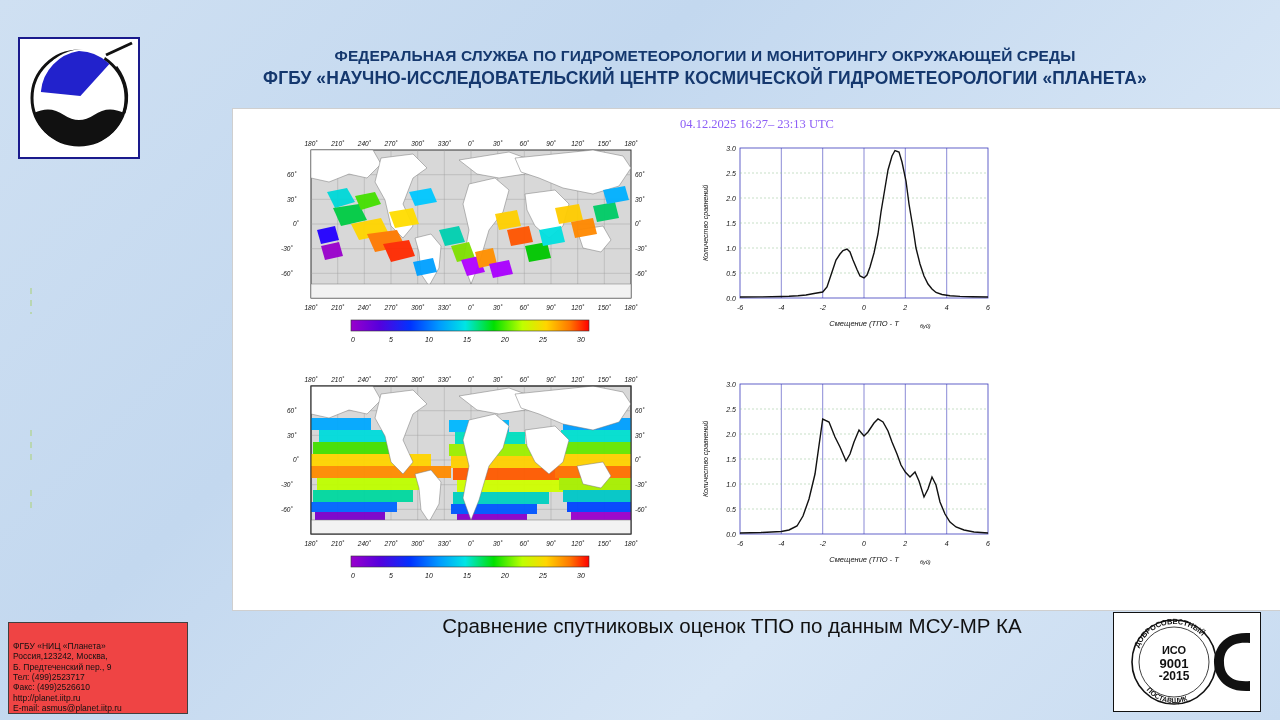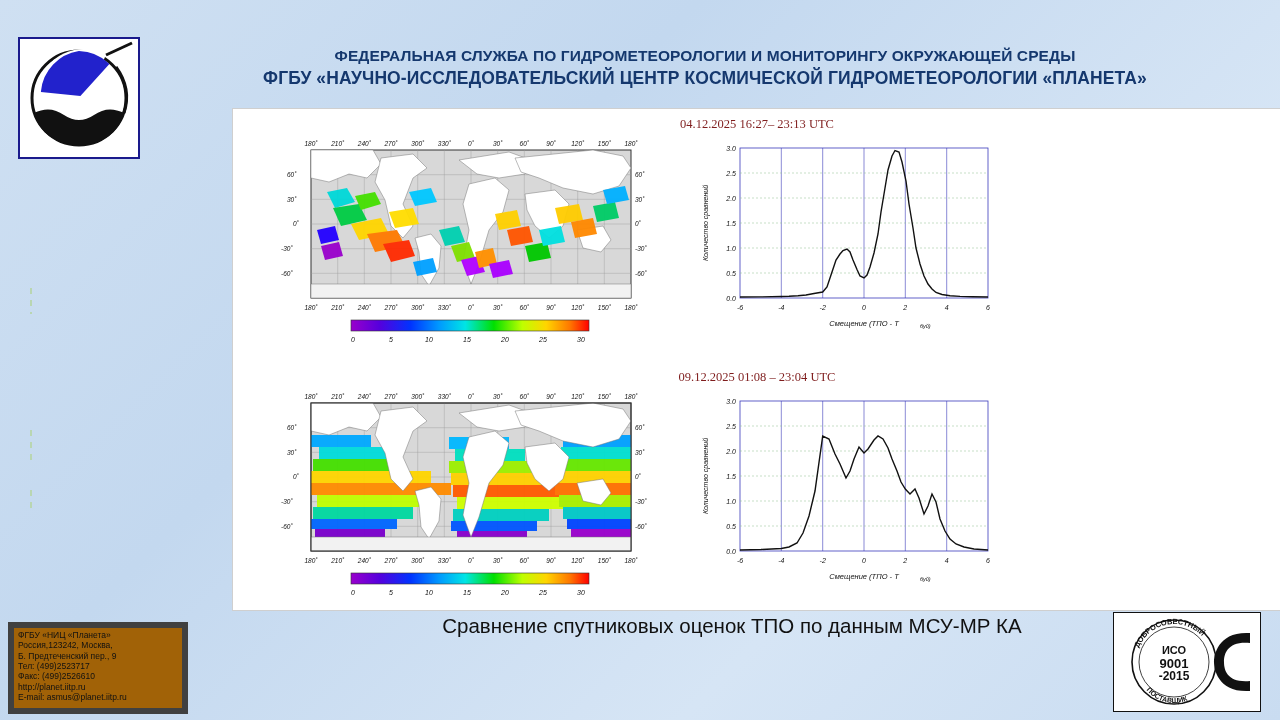--- a/index.html
+++ b/index.html
@@ -22,38 +22,38 @@
   }
   .org-line1{font-size:15.5px;letter-spacing:.1px;}
   .org-line2{font-size:17.5px;letter-spacing:.1px;text-align:center;}
 
   
   .panel{
     position:absolute;left:232px;top:108px;width:1050px;height:503px;
     background:#ffffff;border:1px solid #cfcfcf;box-sizing:border-box;
   }
   .chart-title{
-    text-align:center;font-size:12.5px;color:#7f1d1d;margin:0;
+    text-align:center;font-size:12.5px;color:#8b5cf6;margin:0;
     font-family:"Liberation Serif", serif;
   }
   .row{position:relative;width:100%;height:236px;font-style:italic;}
   .row .map-holder{position:absolute;left:30px;top:2px;width:420px;height:228px;}
   .row .hist-holder{position:absolute;left:455px;top:4px;width:330px;height:222px;}
 
   
   .caption{
     position:absolute;left:232px;top:612px;width:1000px;text-align:center;
     font-size:20.5px;font-weight:normal;color:#111;line-height:1.35;
   }
 
   
   .addr-box{
     position:absolute;left:8px;top:622px;width:180px;height:92px;
-    background:#a16207;border:6px solid #404040;box-sizing:border-box;
-    padding:2px 4px;font-size:8.5px;line-height:1.22;color:#111;
+    background:#ef4444;border:1px solid #404040;box-sizing:border-box;
+    padding:18px 4px;font-size:8.5px;line-height:1.22;color:#111;
     font-family:"Liberation Sans", sans-serif;
   }
   .addr-box div{white-space:nowrap;}
 
   
   .iso-box{
     position:absolute;left:1113px;top:612px;width:148px;height:100px;
     background:#ffffff;border:1px solid #111;box-sizing:border-box;
   }
   
@@ -264,23 +264,20 @@
             <text x="48" y="40">2.5</text>
           <text x="48" y="15">3.0</text>
         </g>
         <text x="176" y="190" font-size="7.5" fill="#111" text-anchor="middle">Смещение (ТПО - T</text>
         <text x="232" y="192" font-size="5.5" fill="#111" text-anchor="start">буй)</text>
         <text x="20" y="87" font-size="7" fill="#111" text-anchor="middle" transform="rotate(-90 20 87)">Количество сравнений</text>
       </svg>
     </div>
   </div>
 
-  <div style="padding-top:2px;">
-    <div class="chart-title">09.12.2025  01:08 – 23:04 UTC</div>
-  </div>
   <div class="row">
     <div class="map-holder">
       <svg width="420" height="228" viewBox="0 0 420 228">
         <rect x="48" y="16" width="320" height="148" fill="#d8d8d8" stroke="#333" stroke-width="1"></rect>
         <g stroke="#9a9a9a" stroke-width="0.4">
           <line x1="74.7" y1="16" x2="74.7" y2="164"></line>
             <line x1="101.3" y1="16" x2="101.3" y2="164"></line>
           <line x1="128" y1="16" x2="128" y2="164"></line>
             <line x1="154.7" y1="16" x2="154.7" y2="164"></line>
           <line x1="181.3" y1="16" x2="181.3" y2="164"></line>

